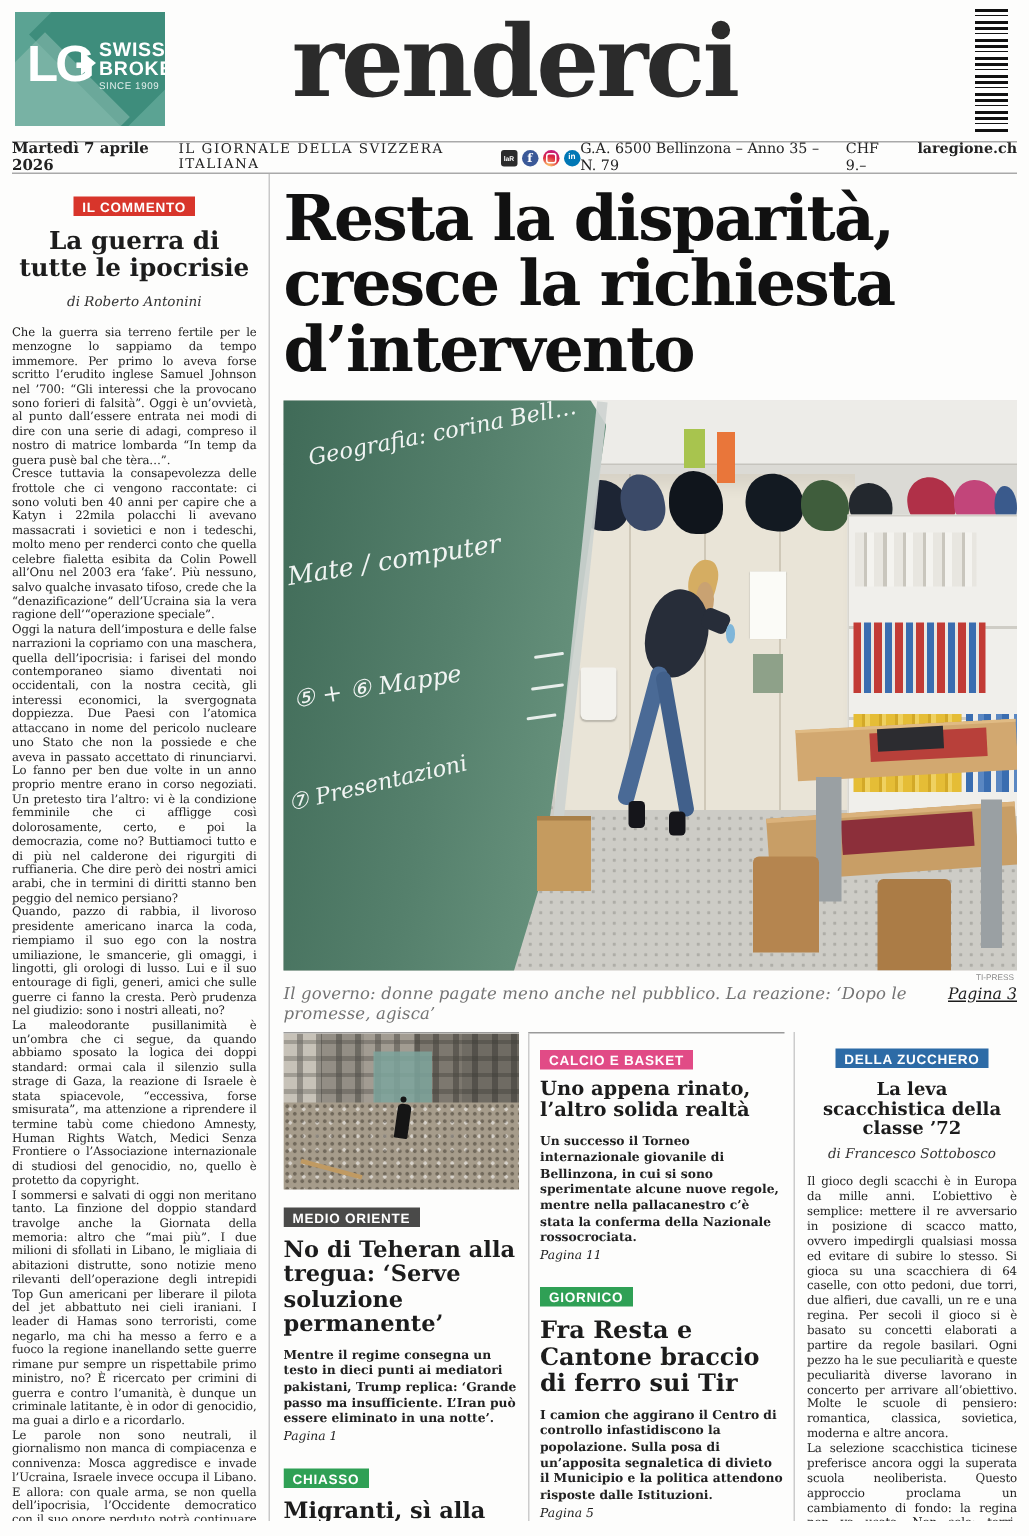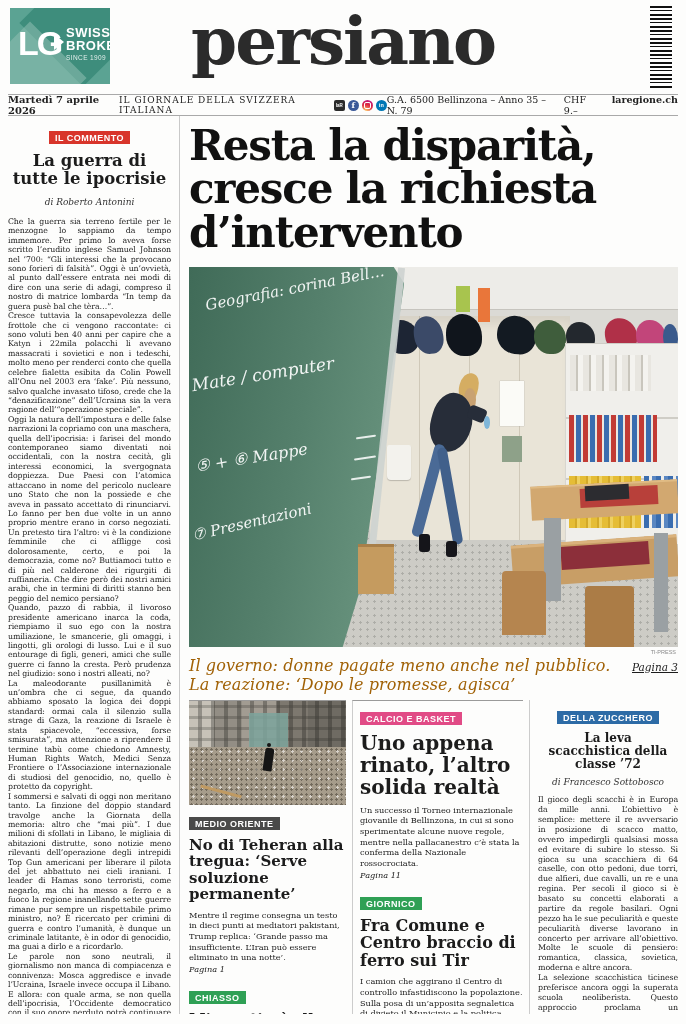--- a/index.html
+++ b/index.html
@@ -84,30 +84,30 @@
   .w-boot1{left:0%;top:88%;width:17%;height:10%;background:#15151a;border-radius:3px;}
   .w-boot2{left:40%;top:92%;width:16%;height:9%;background:#15151a;border-radius:3px;}
   .ph-note{position:absolute;left:63.5%;top:30%;width:5%;height:12%;background:#fbfbf7;box-shadow:0 0 1px #999;}
   .ph-note2{position:absolute;left:64%;top:44.5%;width:4.2%;height:7%;background:#8ea189;}
   .ph-bucket{position:absolute;left:40.5%;top:47%;width:5%;height:9%;background:#f3f2ed;border-radius:2px 2px 4px 4px;box-shadow:0 1px 1px rgba(0,0,0,.2);}
   .ph-box{position:absolute;left:34.5%;top:73%;width:7.5%;height:13%;background:#c59b5f;box-shadow:inset 0 3px 0 #a87f49;}
   .desk{position:absolute;}
   .ph-credit-sp{position:absolute;right:2px;bottom:2px;font:4.5px "Liberation Sans",sans-serif;color:#f0f0f0;opacity:.7;}
   .credit{ text-align:right;font:5.5px "Liberation Sans",sans-serif;color:#8a8a8a;margin:2px 2px 0 0;}
   .caption-row{display:flex;justify-content:space-between;align-items:baseline;margin-top:1px;padding-bottom:6px;}
-  .caption{font-style:italic;font-size:16px;letter-spacing:.1px;color:#a16207;}
+  .caption{font-style:italic;font-size:11px;letter-spacing:.1px;color:#737373;}
   .cap-page{font-style:italic;font-size:10.5px;flex:none;margin-left:12px;text-decoration:underline;}
   
   .teasers{display:flex;height:347px;}
   .tcol{overflow:hidden;}
   .tcol1{width:157px;flex:none;border-top:1px solid #9a9a9a;padding-top:0;}
   .tcol2{width:163px;flex:none;border-top:1px solid #9a9a9a;border-left:1px solid #ccc;margin-left:6px;padding:6px 0 0 7px;}
   .tcol3{flex:1;border-left:1px solid #ccc;margin-left:6px;padding:6px 0 0 8px;text-align:center;}
   .t-title{font:bold 15px "DejaVu Serif",serif;line-height:1.1;margin:6px 0 7px;}
-  .t-body{font-size:8.2px;line-height:1.3;text-align:left;color:#222;margin:0;}
+  .t-body{font-size:8.2px;line-height:1.3;text-align:left;color:#222;margin:0;font-weight:bold;}
   .t-page{font-style:italic;font-size:8.2px;margin-top:1px;}
   .t-block{margin-bottom:12px;}
   .tcol3 .t-title{font-size:12px;margin:7px 6px 6px;}
   .tcol3 .byline{margin-bottom:8px;}
   .tcol3 .bodytext p{font-size:7.9px;line-height:1.25;}
   
   .rubble{position:relative;height:104px;margin-bottom:7px;background:#b2aa9d;overflow:hidden;}
   .rb-bldg{position:absolute;left:0;top:0;right:0;height:48%;
      background:linear-gradient(90deg,#c7c2b8 0 16%,#938e85 16% 34%,#a29c92 34% 56%,#7d786f 56% 76%,#6f6b63 76%);}
   .rb-win{position:absolute;left:0;top:0;right:0;height:46%;opacity:.55;
@@ -131,21 +131,21 @@
       <div class="lg-tri1"></div>
       <div class="lg-tri2"></div>
       <div class="lg-initials">LG</div>
       <div class="lg-arrow"></div>
       <div class="lg-text">
         <div class="l1">SWISS</div>
         <div class="l2">BROKER</div>
         <div class="l3">SINCE 1909</div>
       </div>
     </div>
-    <div class="masthead">persiano</div>
+    <div class="masthead">renderci</div>
     <div class="barcode"></div>
   </div>
 
   <div class="meta">
     <span class="date">Martedì 7 aprile 2026</span>
     <span class="meta-center">
       <span class="tagline">IL GIORNALE DELLA SVIZZERA ITALIANA</span>
       <span class="socials">
         <span class="soc lar">laR</span>
         <span class="soc fb">f</span>
@@ -276,27 +276,27 @@
             <span class="kicker green">CHIASSO</span>
             <div class="t-title">Migranti, sì alla piattaforma che amplia le possibilità</div>
             
             
           </div>
         </div>
 
         <div class="tcol tcol2">
           <div class="t-block">
             <span class="kicker pink">CALCIO E BASKET</span>
-            <div class="t-title" style="font-size:20px;">Uno appena rinato, l’altro solida realtà</div>
+            <div class="t-title" style="font-size:13px;">Uno appena rinato, l’altro solida realtà</div>
             <p class="t-body">Un successo il Torneo internazionale giovanile di Bellinzona, in cui si sono sperimentate alcune nuove regole, mentre nella pallacanestro c’è stata la conferma della Nazionale rossocrociata.</p>
             <div class="t-page">Pagina 11</div>
           </div>
           <div class="t-block">
             <span class="kicker green">GIORNICO</span>
-            <div class="t-title" style="font-size:16px;">Fra Comune e Centro braccio di ferro sui Tir</div>
+            <div class="t-title" style="font-size:16px;">Fra Resta e Cantone braccio di ferro sui Tir</div>
             <p class="t-body">I camion che aggirano il Centro di controllo infastidiscono la popolazione. Sulla posa di un’apposita segnaletica di divieto il Municipio e la politica attendono risposte dalle Istituzioni.</p>
             <div class="t-page">Pagina 5</div>
           </div>
 
         </div>
 
         <div class="tcol tcol3">
           <span class="kicker blue">DELLA ZUCCHERO</span>
           <div class="t-title">La leva scacchistica della classe ’72</div>
           <div class="byline">di Francesco Sottobosco</div>

